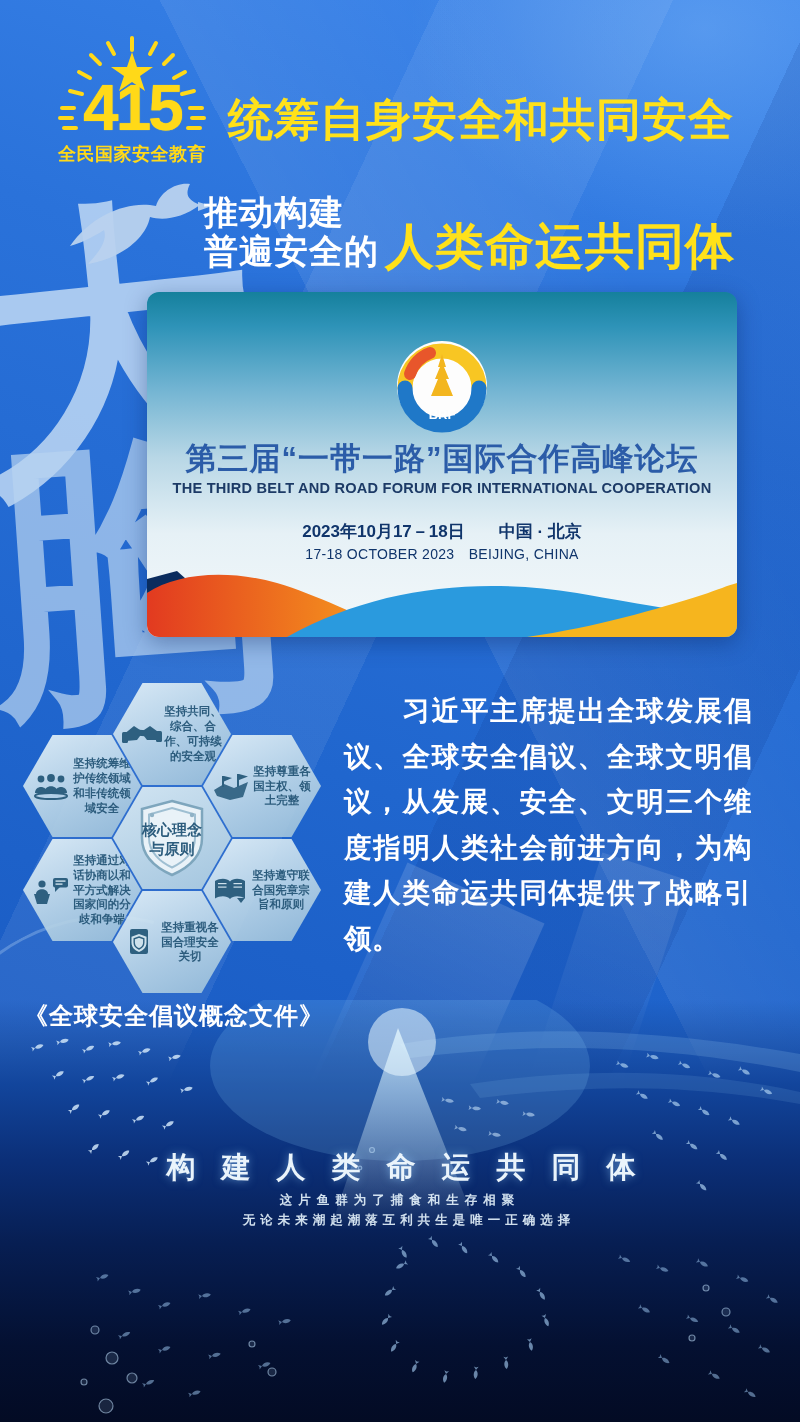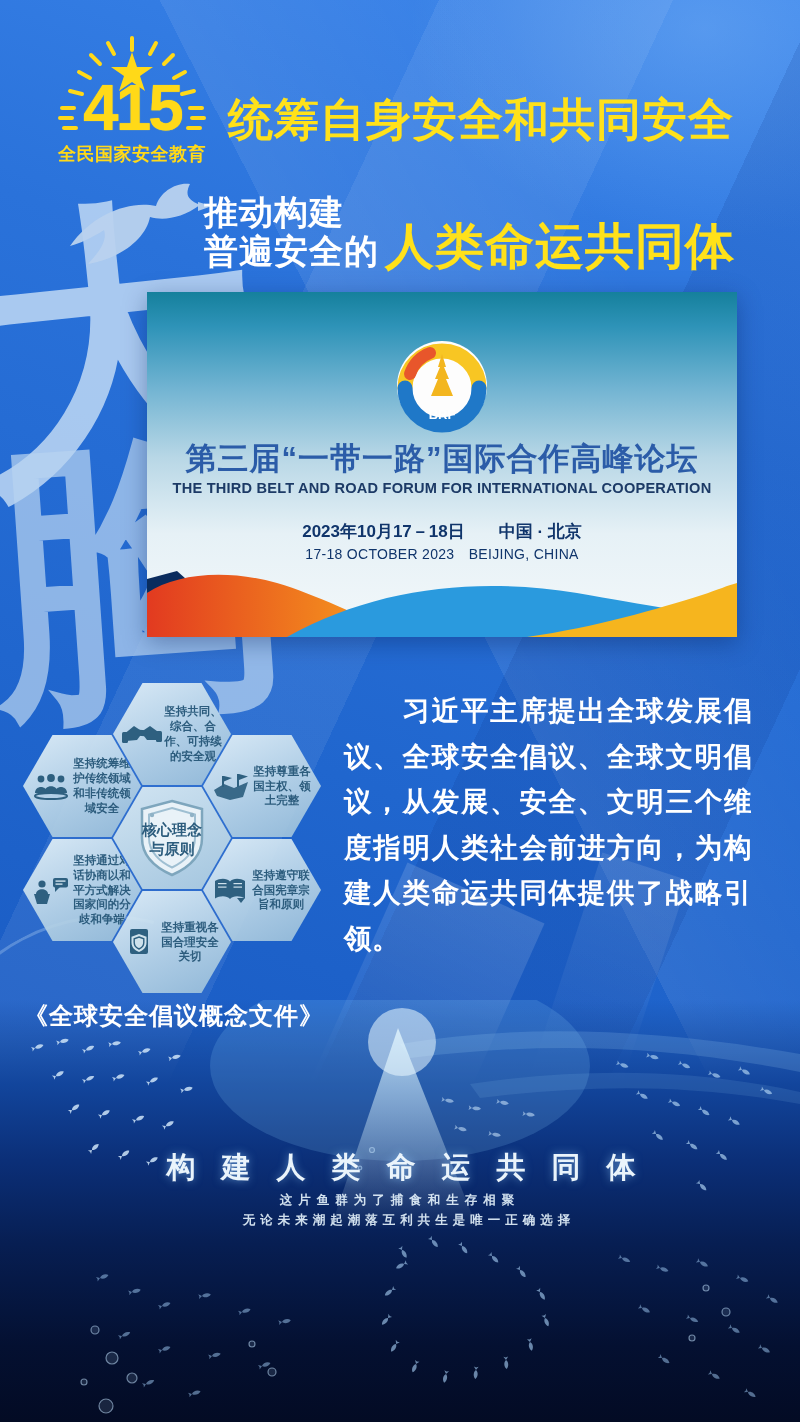--- a/index.html
+++ b/index.html
@@ -33,21 +33,21 @@
     color:#ffd918;text-shadow:0 0 1px #ffd918;}
   .logo-sub{position:relative;margin-top:2px;font-size:18px;font-weight:900;letter-spacing:.5px;color:#ffd918;white-space:nowrap;}
   
   .headline{position:absolute;left:228px;top:90px;width:520px;z-index:3;font-size:45px;font-weight:900;
     color:#ffe11a;letter-spacing:1px;white-space:nowrap;}
   .sub1{position:absolute;left:204px;top:190px;z-index:3;font-size:34px;font-weight:900;color:#ffffff;letter-spacing:1px;}
   .sub2{position:absolute;left:204px;top:214px;z-index:3;display:flex;align-items:baseline;white-space:nowrap;}
   .sub2 .white{font-size:34px;font-weight:900;color:#ffffff;letter-spacing:1px;line-height:56px;}
   .sub2 .yellow{font-size:49px;font-weight:900;color:#ffe11a;margin-left:6px;letter-spacing:1px;text-align:right;}
   
-  .card{position:absolute;left:147px;top:292px;width:590px;height:345px;z-index:2;border-radius:0;overflow:hidden;
+  .card{position:absolute;left:147px;top:292px;width:590px;height:345px;z-index:2;border-radius:12px;overflow:hidden;
     background:linear-gradient(180deg,#15809c 0%,#2e93b8 10%,#72b4d2 28%,#b8d7e6 48%,#e6f1f6 70%,#f3f8fa 100%);
     box-shadow:0 6px 22px rgba(5,30,80,0.35);}
   .brf-logo{position:absolute;left:247px;top:46px;}
   .card-title-cn{position:absolute;left:0;top:146px;width:100%;text-align:center;font-size:31px;font-weight:900;
     color:#2b5ca8;letter-spacing:1px;white-space:nowrap;}
   .card-title-en{position:absolute;left:0;top:188px;width:100%;text-align:center;font-size:14.6px;font-weight:700;
     color:#1c3a66;letter-spacing:.2px;white-space:nowrap;}
   .card-date-cn{position:absolute;left:0;top:228px;width:100%;text-align:center;font-size:17px;font-weight:800;color:#10356b;}
   .card-date-en{position:absolute;left:0;top:254px;width:100%;text-align:center;font-size:14px;font-weight:400;color:#10356b;letter-spacing:.3px;}
   .card-waves{position:absolute;left:0;bottom:0;width:590px;height:70px;}

